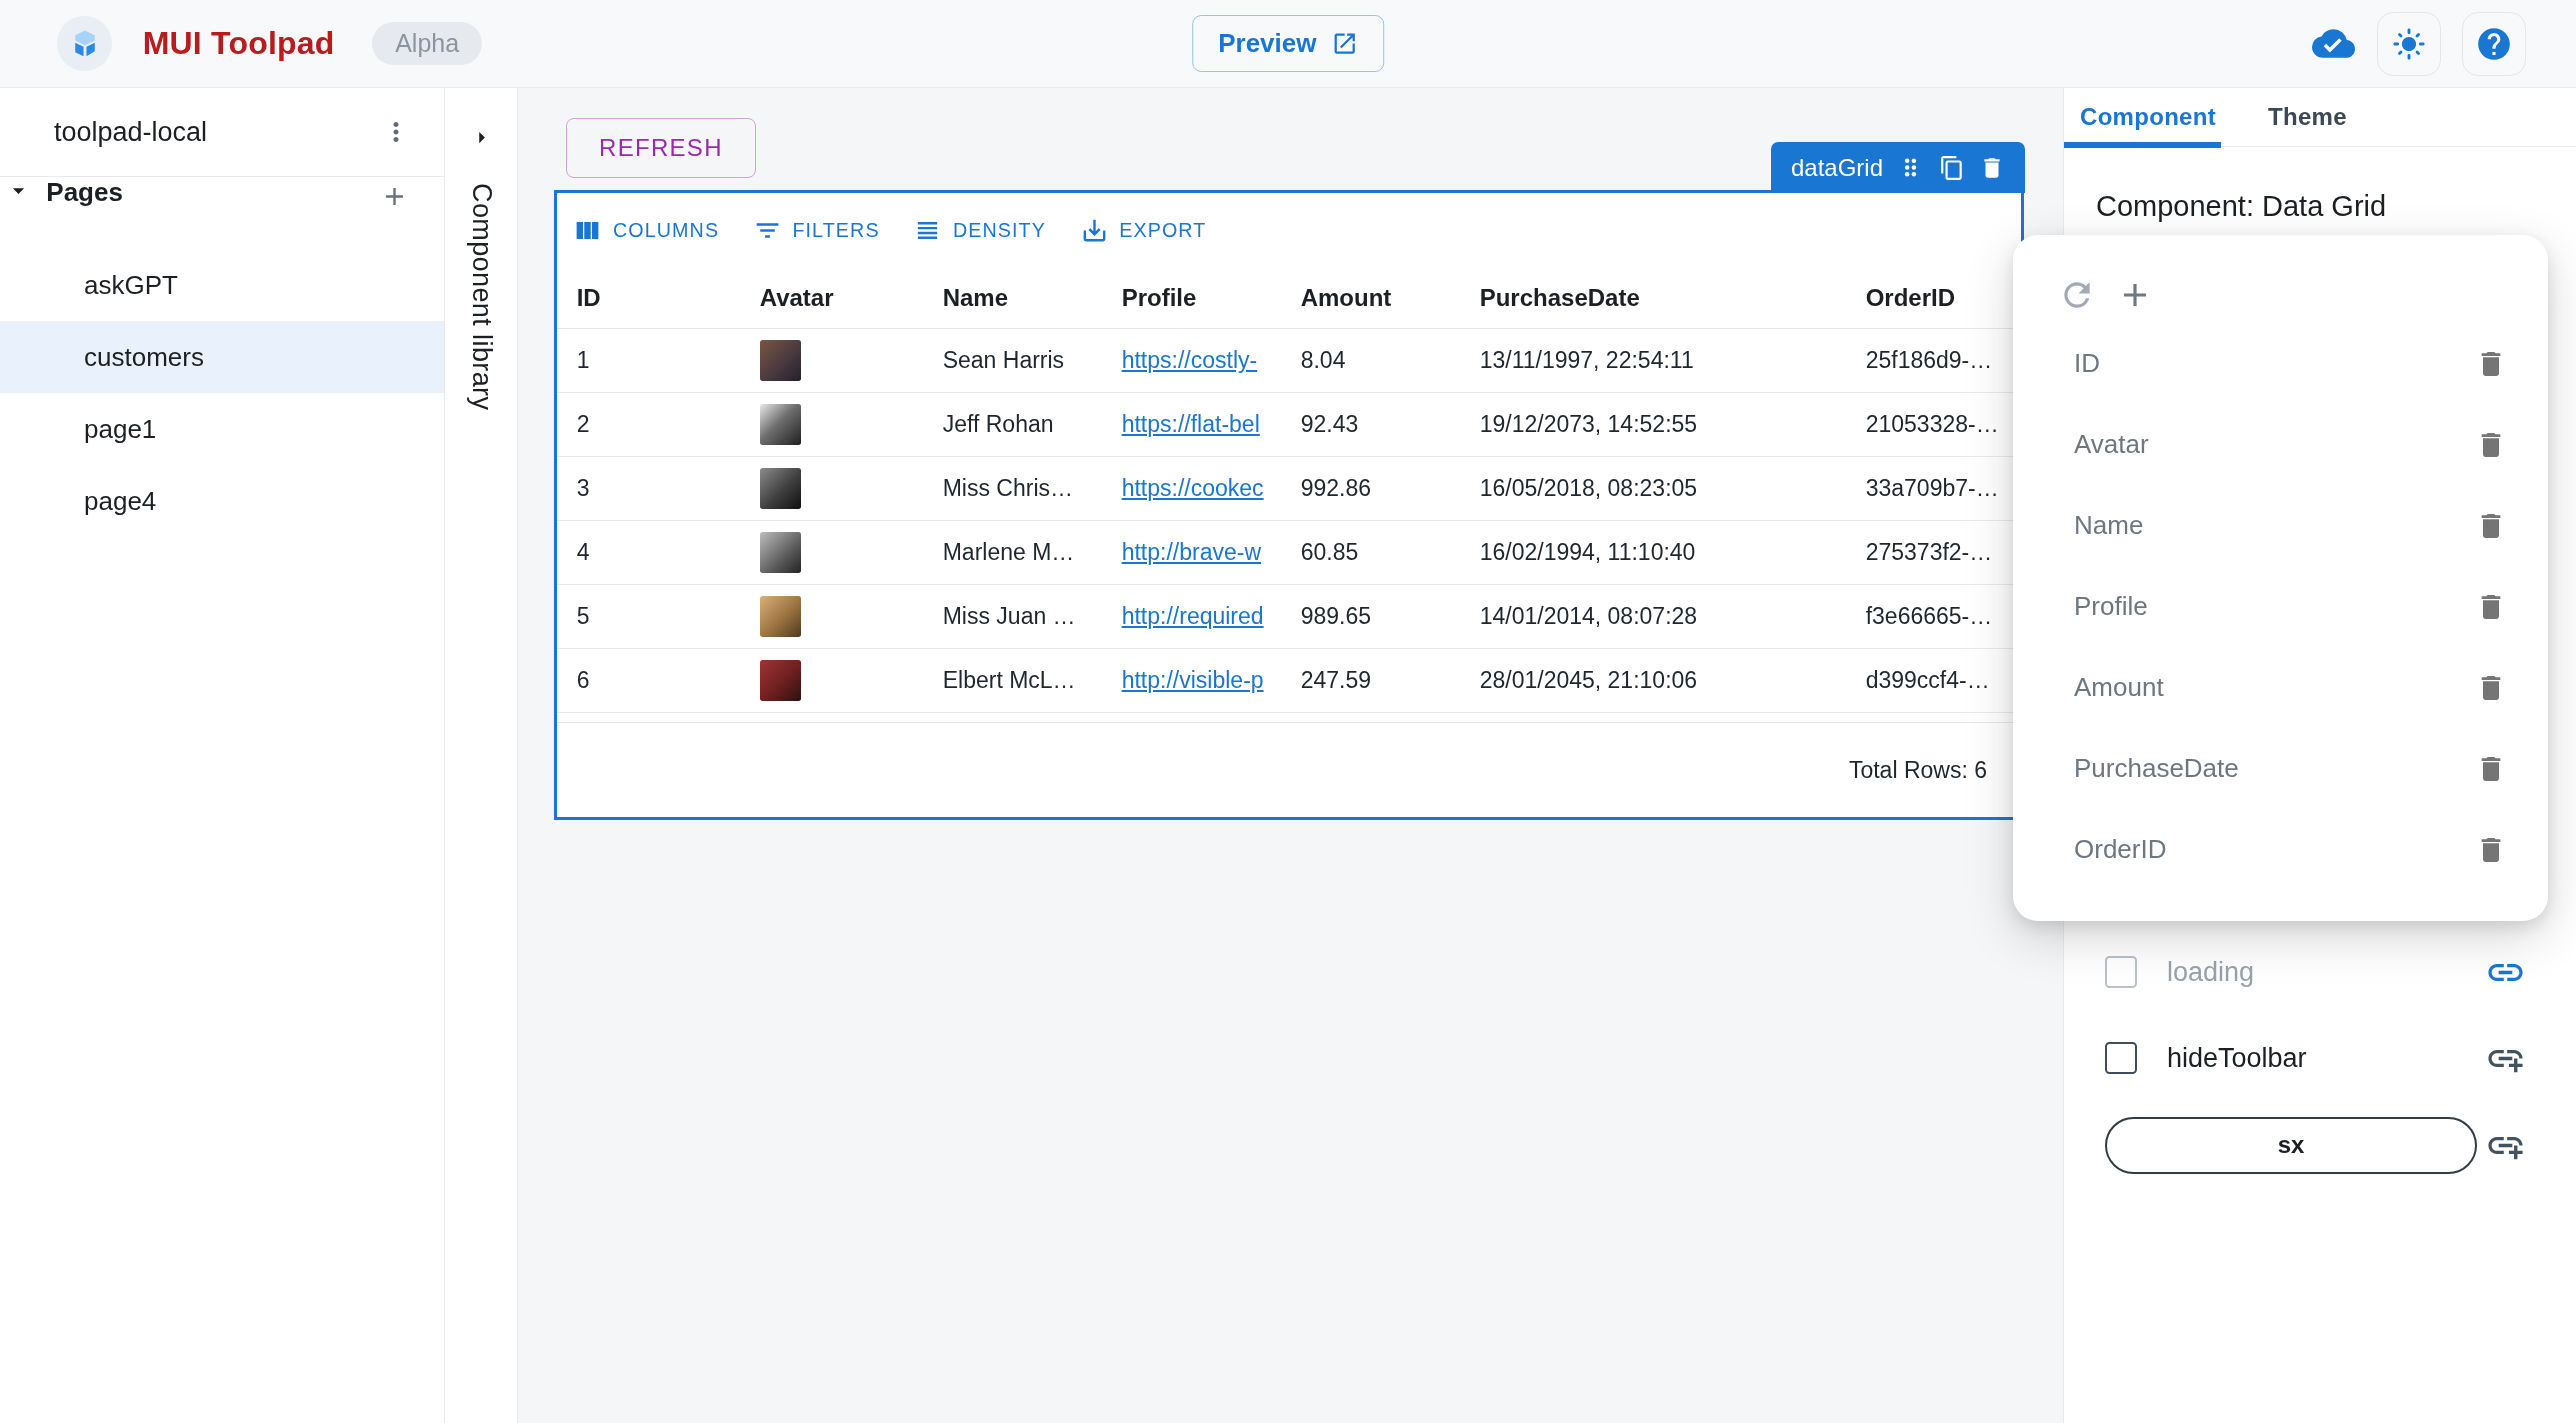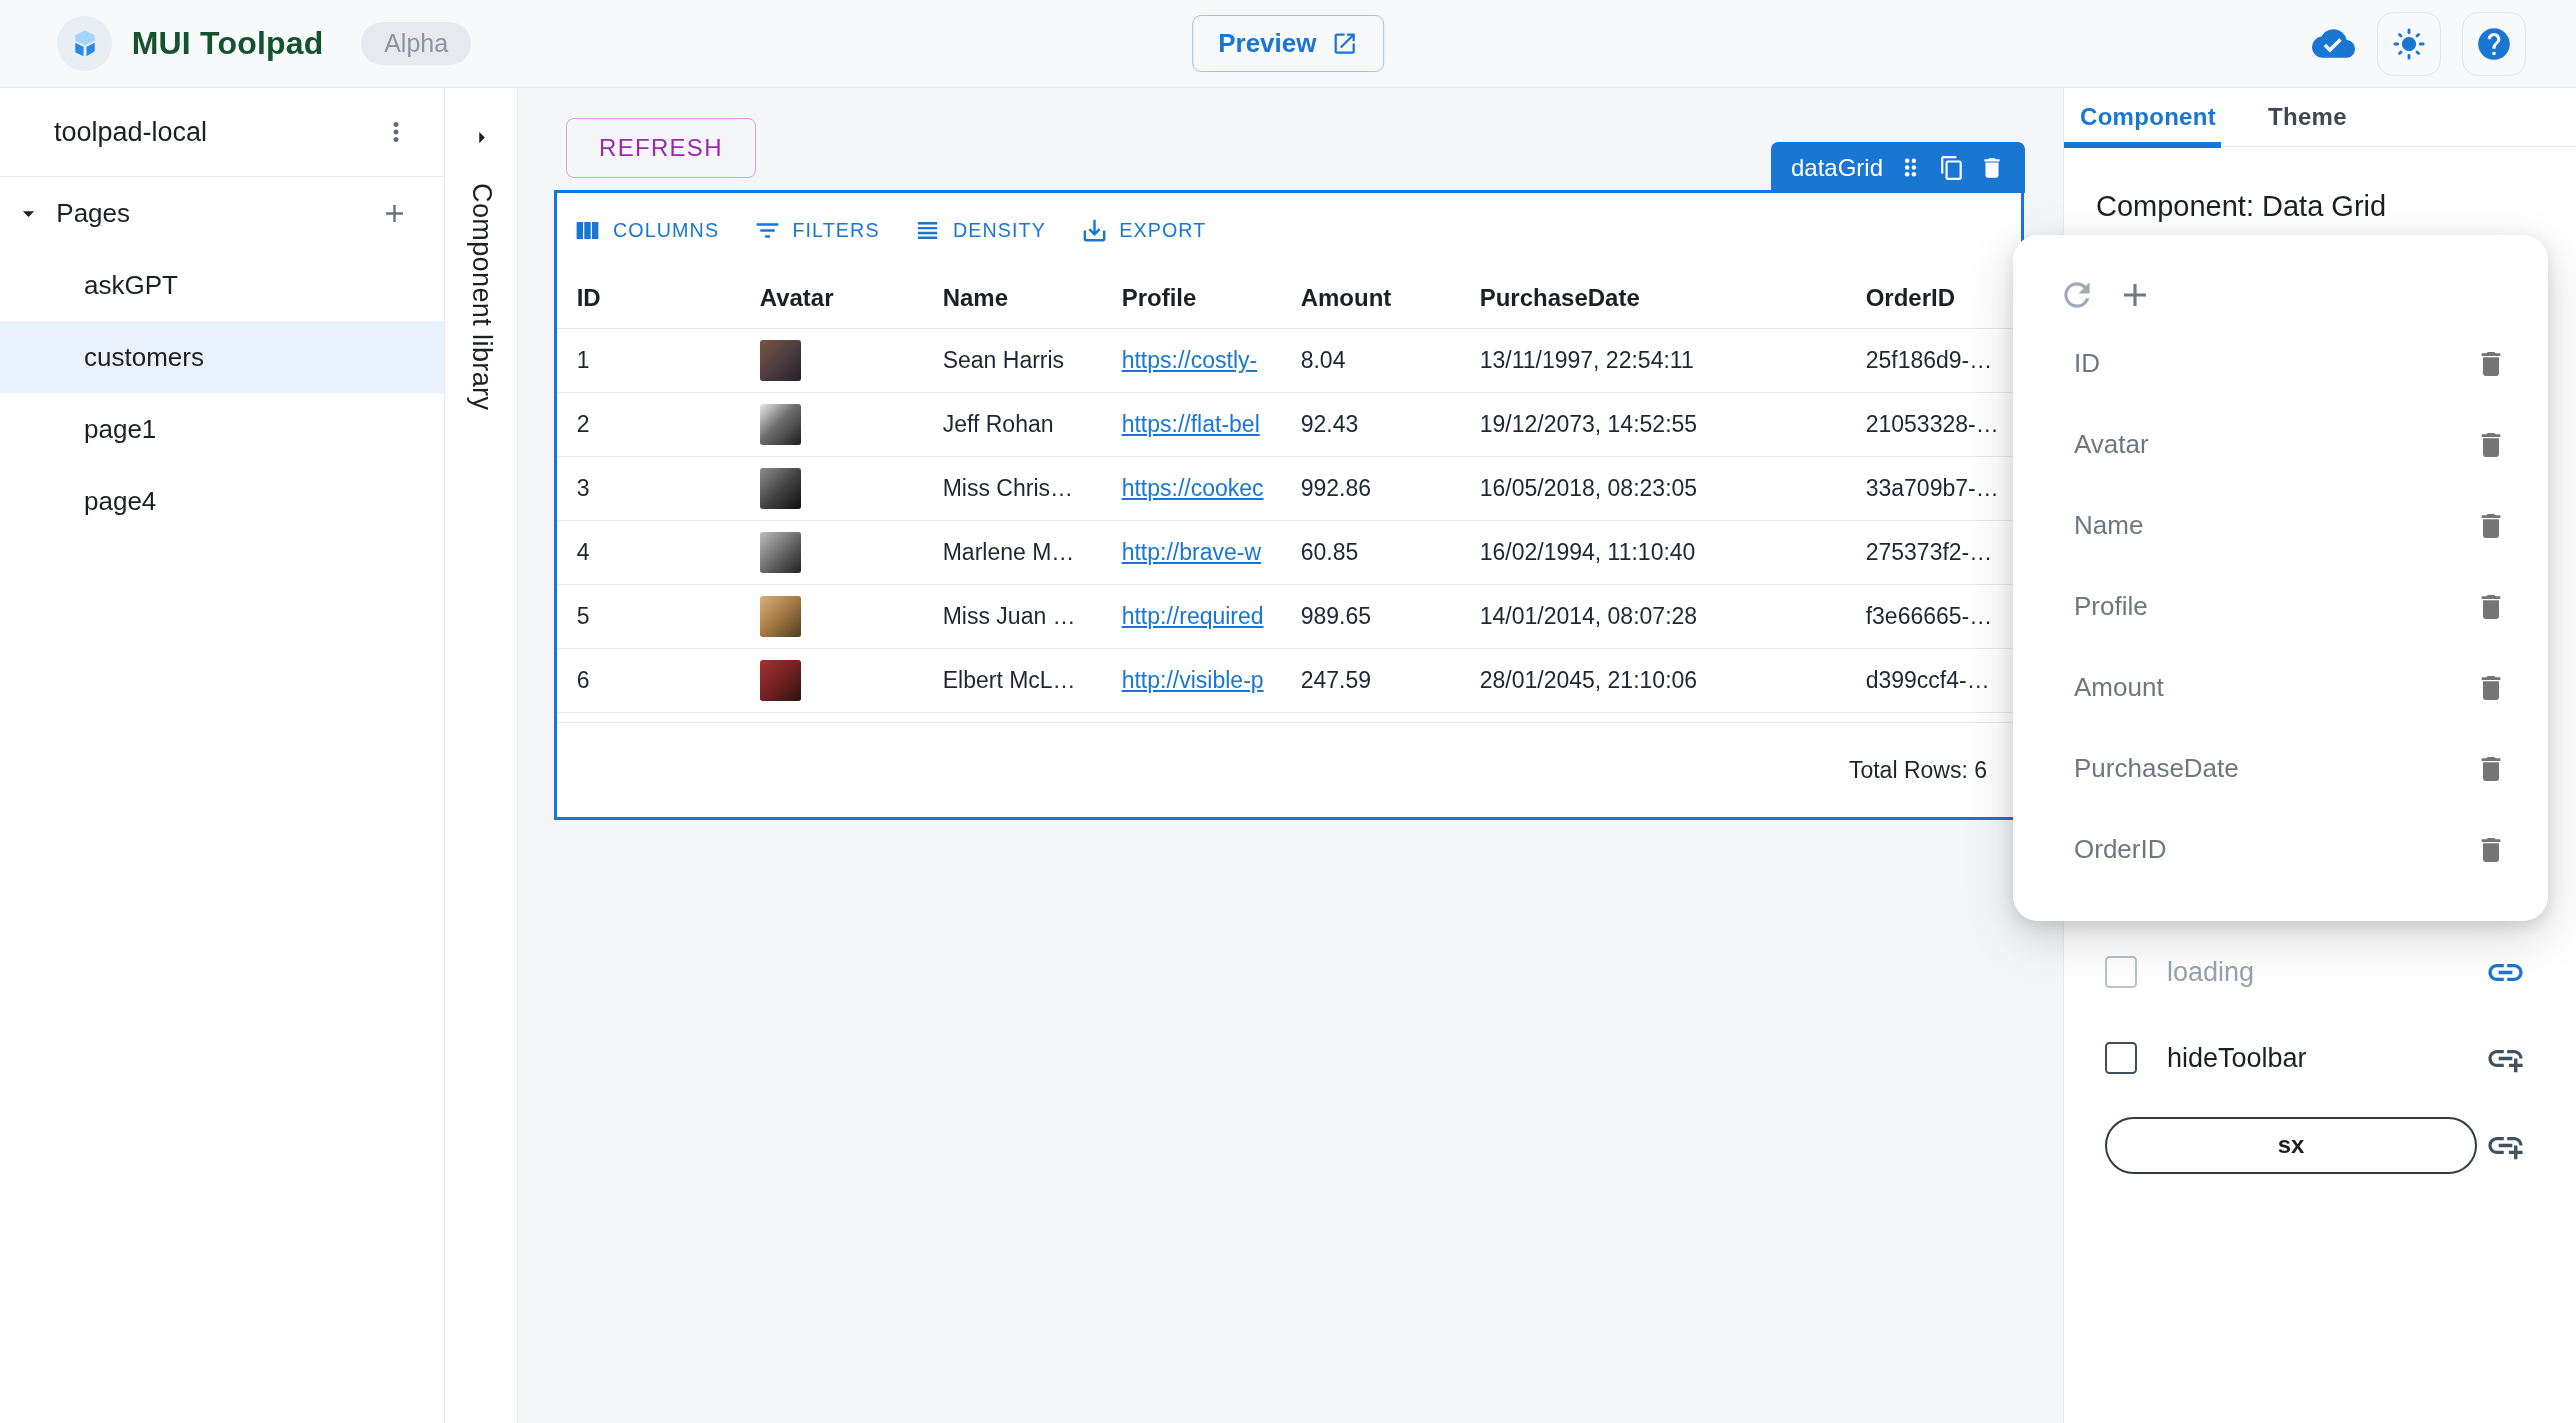--- a/index.html
+++ b/index.html
@@ -9,38 +9,38 @@
     background:#fff; color:#1c2025;
     font-family: "Liberation Sans", "DejaVu Sans", sans-serif;
   }
   
   .topbar {
     position: relative; height: 88px; display:flex; align-items:center;
     background:#f8f9fa; border-bottom:1.8px solid #e7ebf0; padding:0 50px 0 57px;
   }
   .brand { display:flex; align-items:center; gap:19.7px; }
   .logo-halo { width:55px; height:55px; border-radius:50%; background:#e9eef5; display:flex; align-items:center; justify-content:center; }
-  .app-title { font-size:32px; font-weight:bold; color:#14532d; letter-spacing:0.2px; }
+  .app-title { font-size:32px; font-weight:bold; color:#b91c1c; letter-spacing:0.2px;margin-left:11px; }
   .badge { margin-left:18px; background:#e6e9ed; color:#8b95a1; font-size:25px; padding:7.2px 23px; border-radius:23px; }
   .preview-btn {
     position:absolute; left:50%; top:15px; transform:translateX(-50%);
     height:57px; display:flex; align-items:center; gap:14.3px; padding:0 25px;
     border:1.8px solid #97c3f0; border-radius:9px; color:#1976d2;
     font-size:26px; font-weight:600; background:transparent; cursor:pointer;
     font-family:inherit;
   }
   .topbar-right { margin-left:auto; display:flex; align-items:center; gap:21.5px; }
   .icon-btn { width:64px; height:64px; border:1.8px solid #e3e7eb; border-radius:16px; display:flex; align-items:center; justify-content:center; background:transparent; cursor:pointer; }
   
   .body { display:flex; height:1336px; }
   .sidebar { width:445px; background:#fff; border-right:1.8px solid #e7ebf0; }
   .project-row { height:89px; display:flex; align-items:center; padding:0 27px 0 54px; border-bottom:1.8px solid #e7ebf0; }
   .project-name { font-size:27px; color:#1c2025; }
   .kebab-btn { margin-left:auto; width:43px; height:43px; display:flex; align-items:center; justify-content:center; cursor:pointer; background:none; border:none; }
-  .pages-header { height:72px; display:flex; align-items:center; padding-left:15px; }
+  .pages-header { height:72px; display:flex; align-items:flex-start; padding-left:5px;font-weight:bold; }
   .pages-label { margin-left:14.3px; font-size:26px; color:#1c2025; }
   .add-page-btn { margin-left:auto; margin-right:30px; width:39px; height:39px; display:flex; align-items:center; justify-content:center; background:none; border:none; cursor:pointer; }
   .page-item { height:72px; display:flex; align-items:center; padding-left:84px; font-size:26px; color:#1c2025; cursor:pointer; }
   .page-item.selected { background:#e9f2fc; }
   
   .libstrip { width:73px; background:#fff; border-right:1.8px solid #e7ebf0; display:flex; flex-direction:column; align-items:center; padding-top:36px; }
   .lib-label { margin-top:32px; writing-mode:vertical-lr; font-size:27px; color:#1c2025; letter-spacing:0.4px; }
   
   .canvas { flex:1; position:relative; background:#f5f6f8; }
   .refresh-btn {

